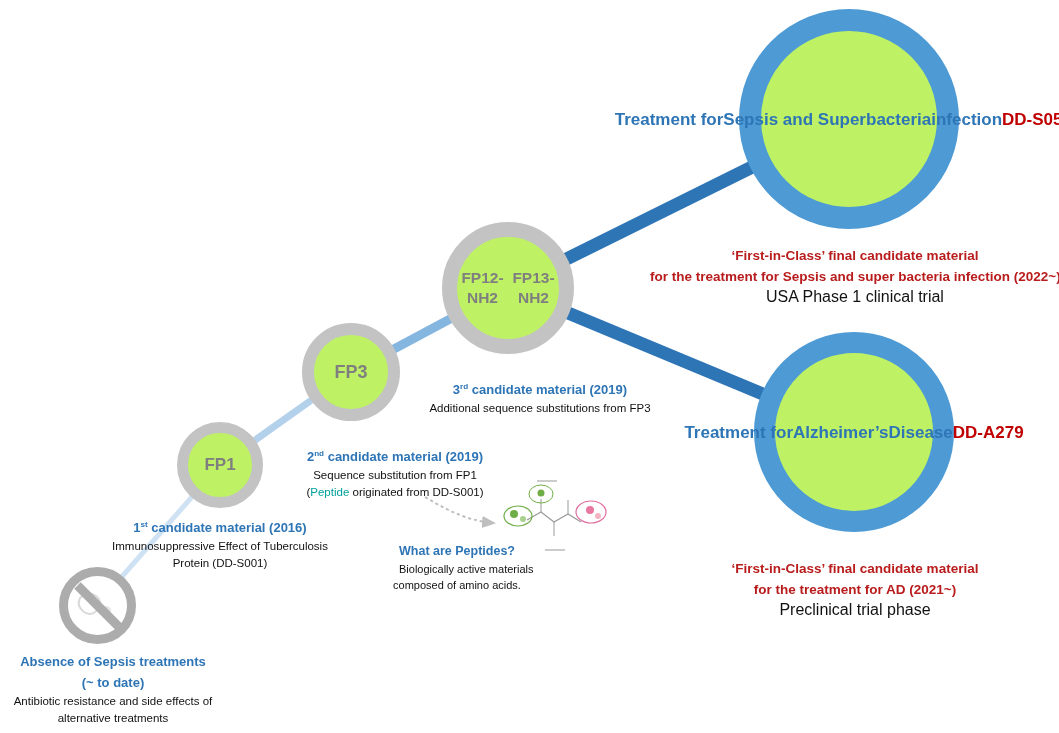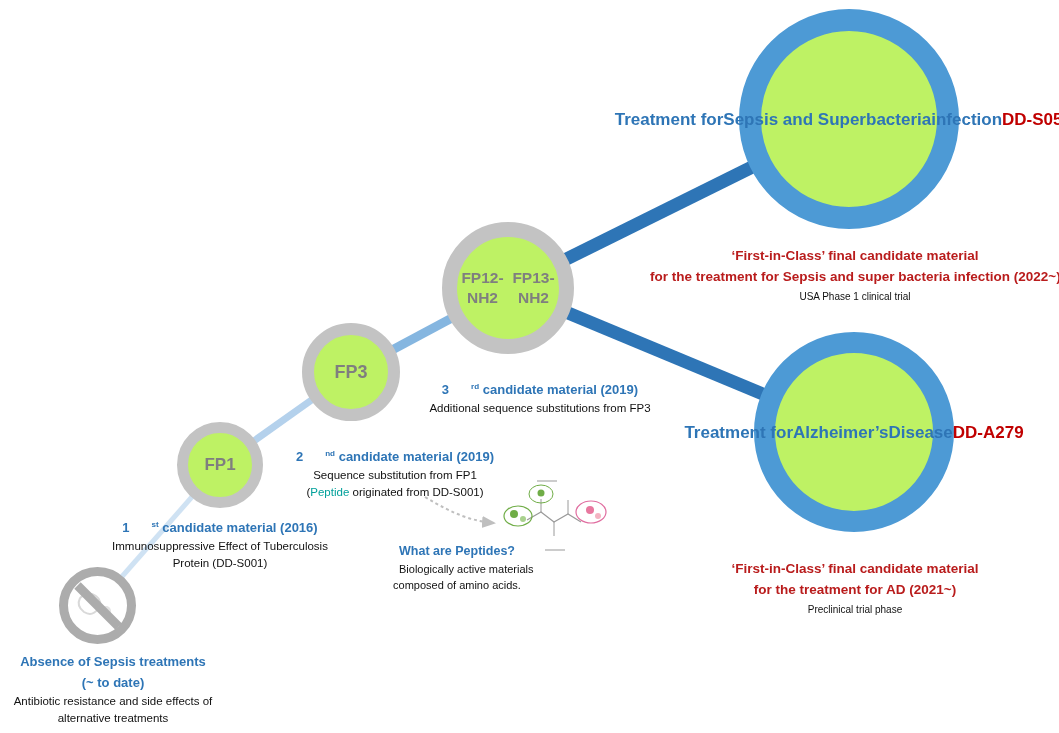--- a/index.html
+++ b/index.html
@@ -17,23 +17,23 @@
   .blue-line.code { color:#C00000; }
 
   .no-sign { position:absolute; z-index:2; border:9px solid #ACACAC; border-radius:50%; background:#fff; }
   .no-slash { position:absolute; left:50%; top:50%; width:58px; height:9px; background:#ACACAC;
               transform:translate(-50%,-50%) rotate(45deg); }
 
   .caption { position:absolute; z-index:3; text-align:center; }
   .cap-title { font-size:13px; font-weight:bold; color:#2E75B6; line-height:20px; white-space:nowrap; }
   .cap-title-lg { font-size:13.5px; font-weight:bold; color:#b91c1c; line-height:21px; white-space:nowrap; }
   .cap-body { font-size:11.5px; color:#111111; line-height:17px; white-space:nowrap; }
-  .cap-sub { font-size:10px; color:#111111; line-height:20px; white-space:nowrap; }
+  .cap-sub { font-size:16px; color:#111111; line-height:20px; white-space:nowrap; }
   .teal { color:#00A09A; }
-  sup { font-size:0.62em;padding-left:22px; }
+  sup { font-size:0.62em; }
 
   .peptide-img { position:absolute; z-index:3; }
 </style>
 </head>
 <body>
 
 <div class="stage">
 
   <svg class="svg-layer" width="1059" height="733" viewBox="0 0 1059 733">
     <defs>

